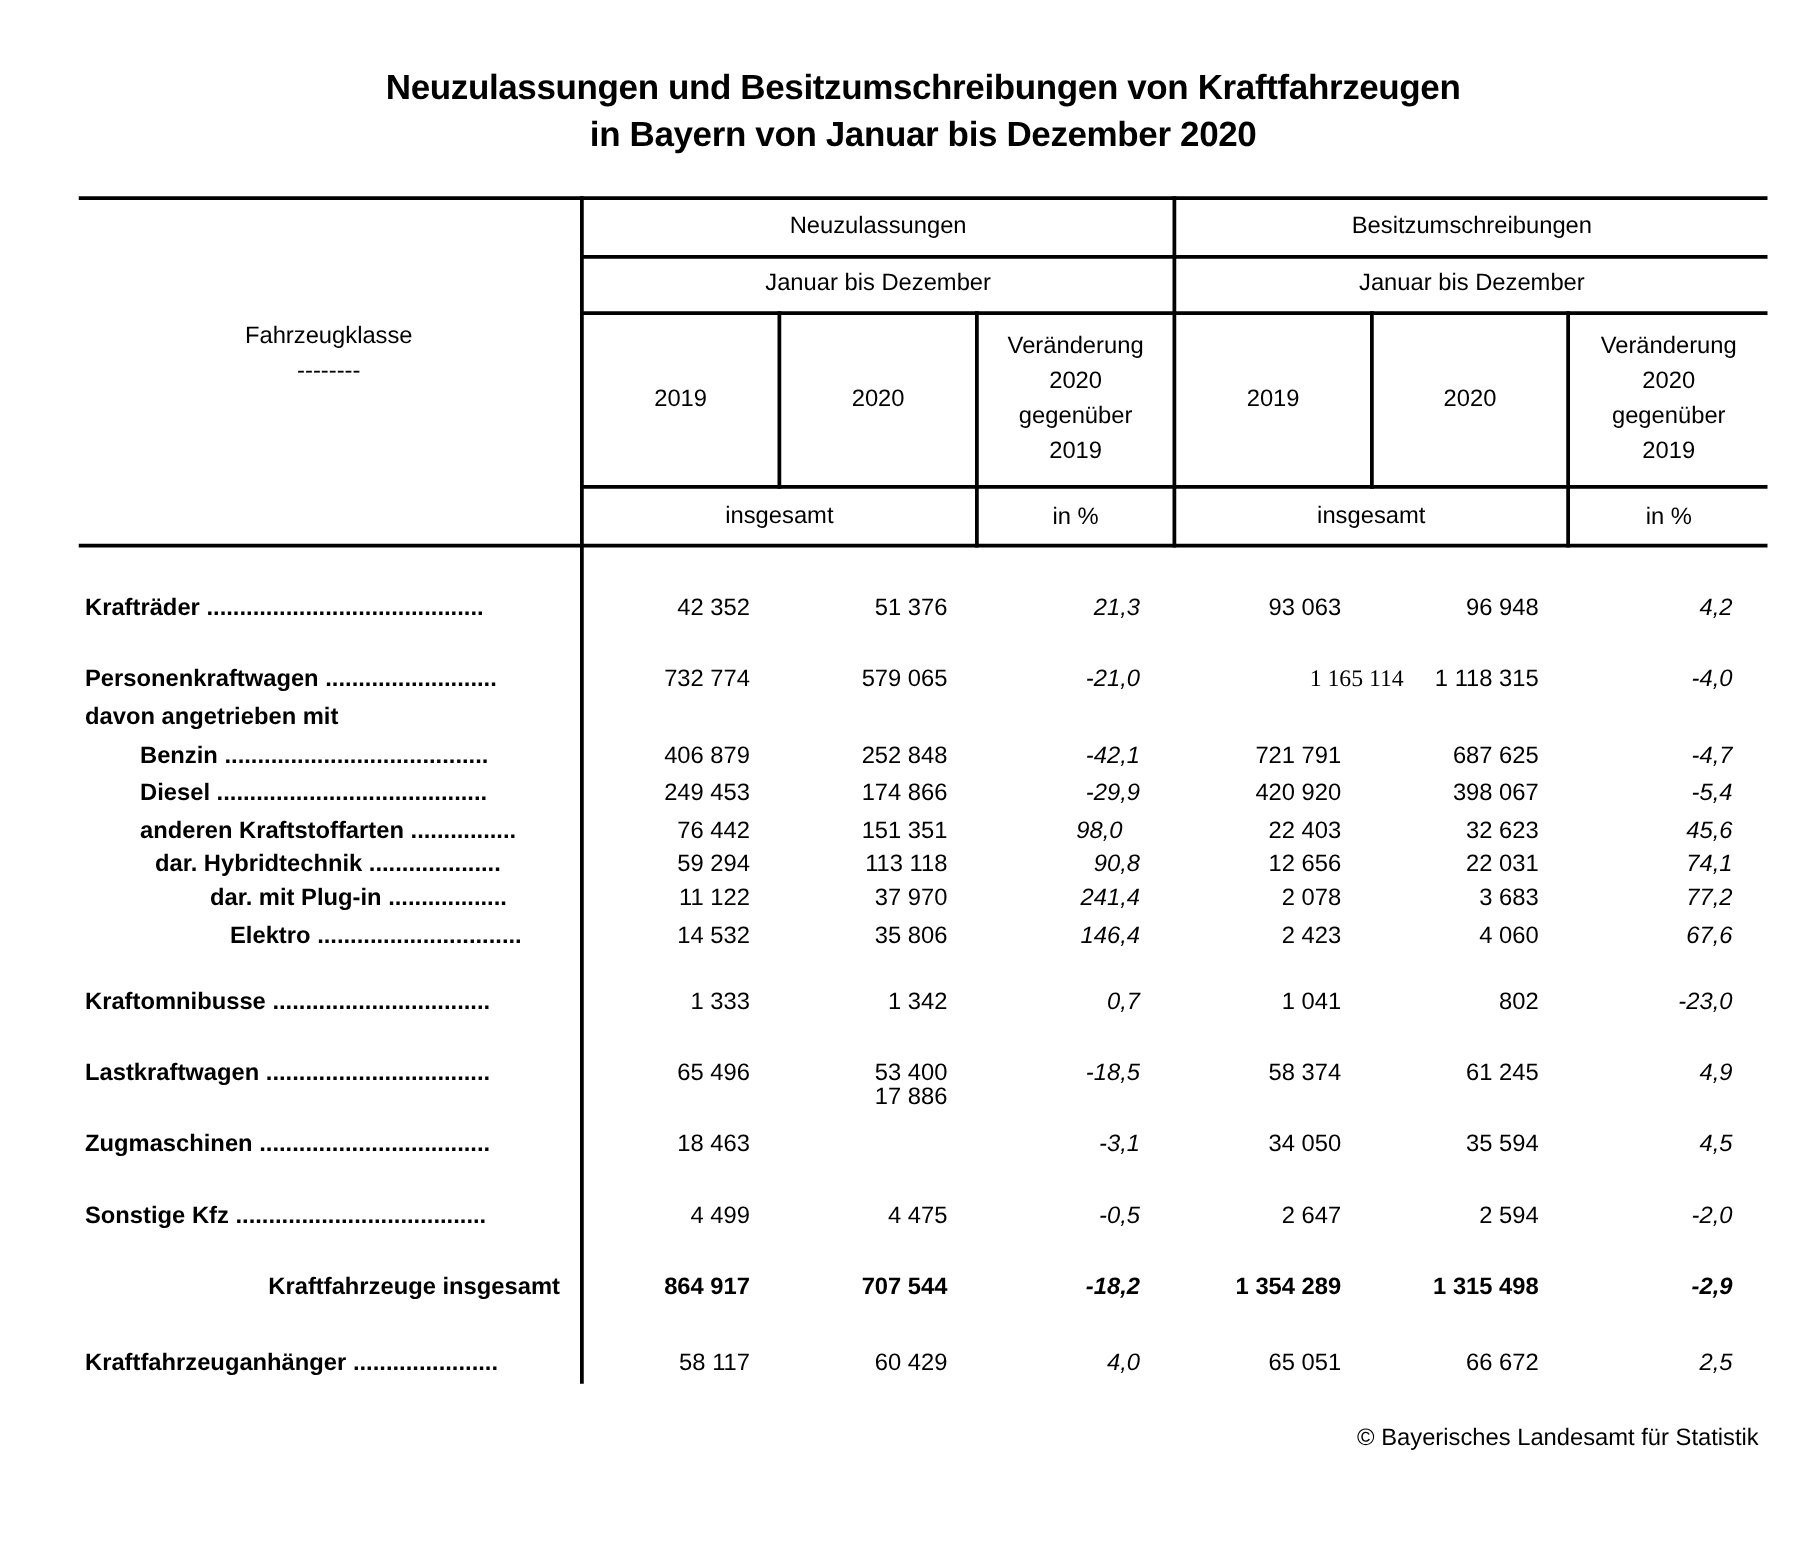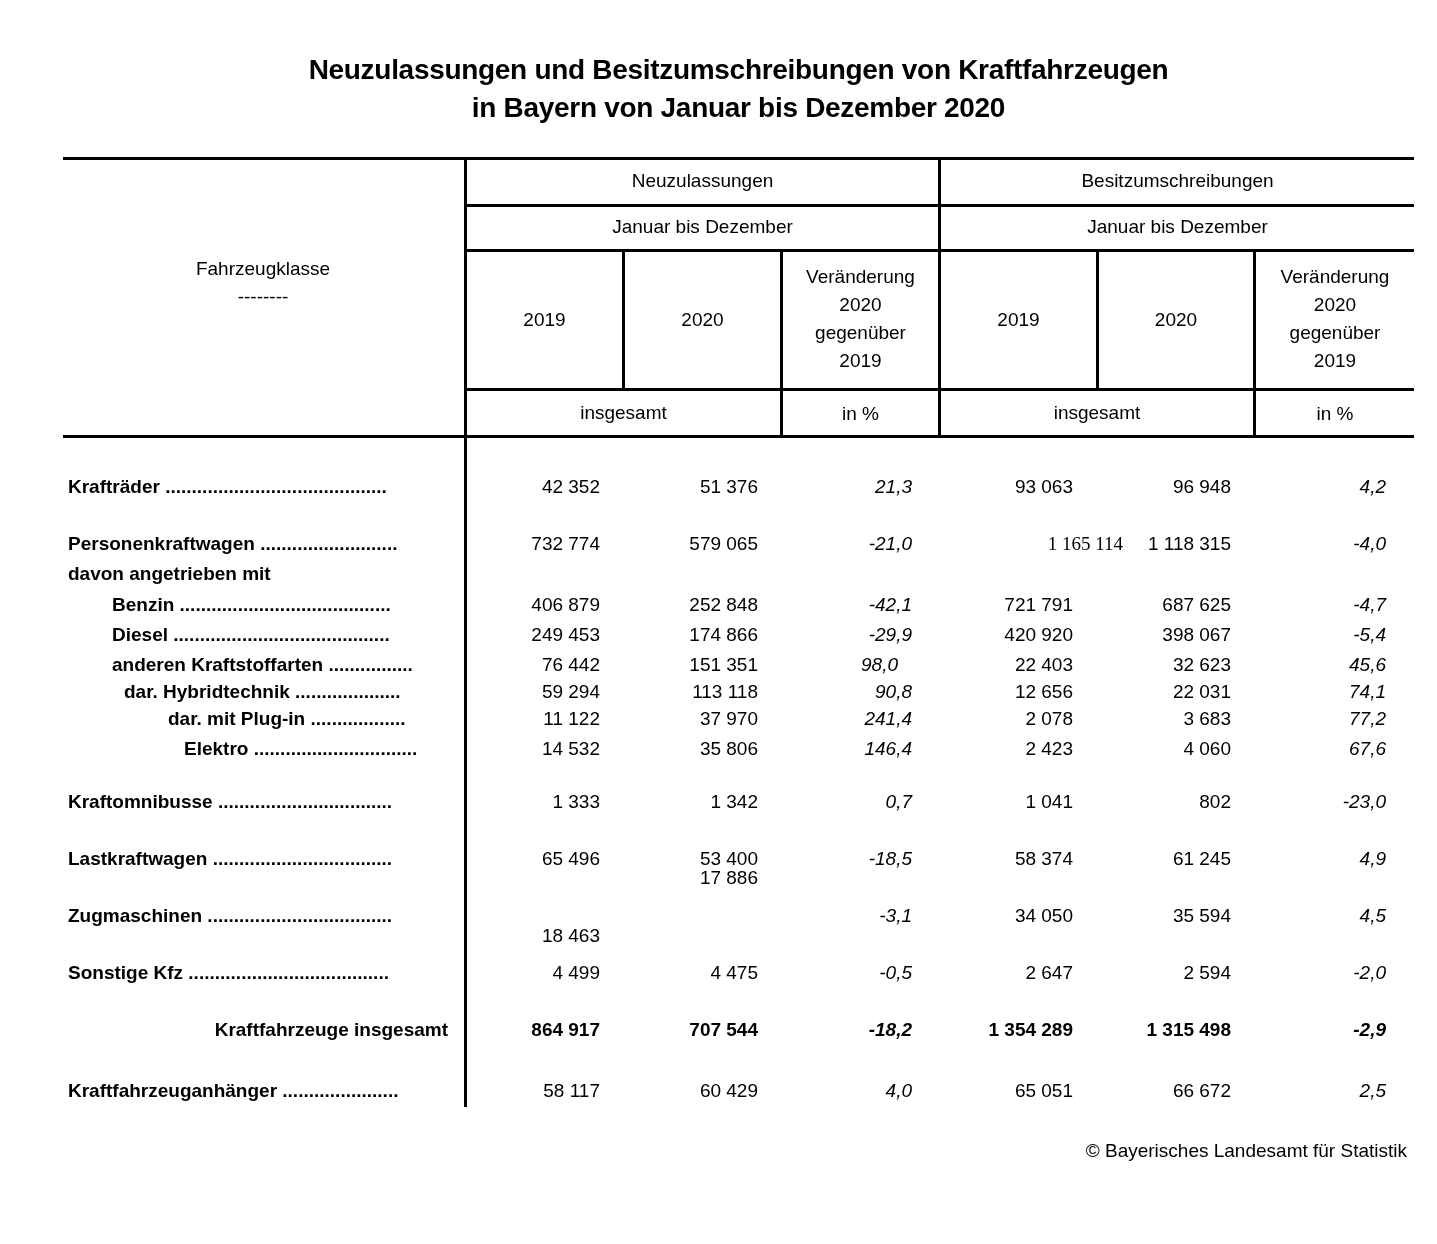--- a/index.html
+++ b/index.html
@@ -132,21 +132,21 @@
     <div class="num" style="top: 790px; left: 1081px; width: 150px;">802</div>
     <div class="num pct" style="top: 790px; left: 1236px; width: 150px;">-23,0</div>
     <div class="label" style="left: 68px; width: 379px; top: 847px;"><span>Lastkraftwagen</span> <span class="dots">..................................</span></div>
     <div class="num" style="top: 847px; left: 450px; width: 150px;">65 496</div>
     <div class="num" style="top: 847px; left: 608px; width: 150px;">53 400</div>
     <div class="num pct" style="top: 847px; left: 762px; width: 150px;">-18,5</div>
     <div class="num" style="top: 847px; left: 923px; width: 150px;">58 374</div>
     <div class="num" style="top: 847px; left: 1081px; width: 150px;">61 245</div>
     <div class="num pct" style="top: 847px; left: 1236px; width: 150px;">4,9</div>
     <div class="label" style="left: 68px; width: 379px; top: 904px;"><span>Zugmaschinen</span> <span class="dots">...................................</span></div>
-    <div class="num" style="top: 904px; left: 450px; width: 150px; margin-top: 20px;">18 463</div>
+    <div class="num" style="top: 904px; left: 450px; width: 150px;">18 463</div>
     <div class="num" style="top: 852px; left: 608px; width: 150px; margin-top: 14px;">17 886</div>
     <div class="num pct" style="top: 904px; left: 762px; width: 150px;">-3,1</div>
     <div class="num" style="top: 904px; left: 923px; width: 150px;">34 050</div>
     <div class="num" style="top: 904px; left: 1081px; width: 150px;">35 594</div>
     <div class="num pct" style="top: 904px; left: 1236px; width: 150px;">4,5</div>
     <div class="label" style="left: 68px; width: 379px; top: 961px;"><span>Sonstige Kfz</span> <span class="dots">......................................</span></div>
     <div class="num" style="top: 961px; left: 450px; width: 150px;">4 499</div>
     <div class="num" style="top: 961px; left: 608px; width: 150px;">4 475</div>
     <div class="num pct" style="top: 961px; left: 762px; width: 150px;">-0,5</div>
     <div class="num" style="top: 961px; left: 923px; width: 150px;">2 647</div>

